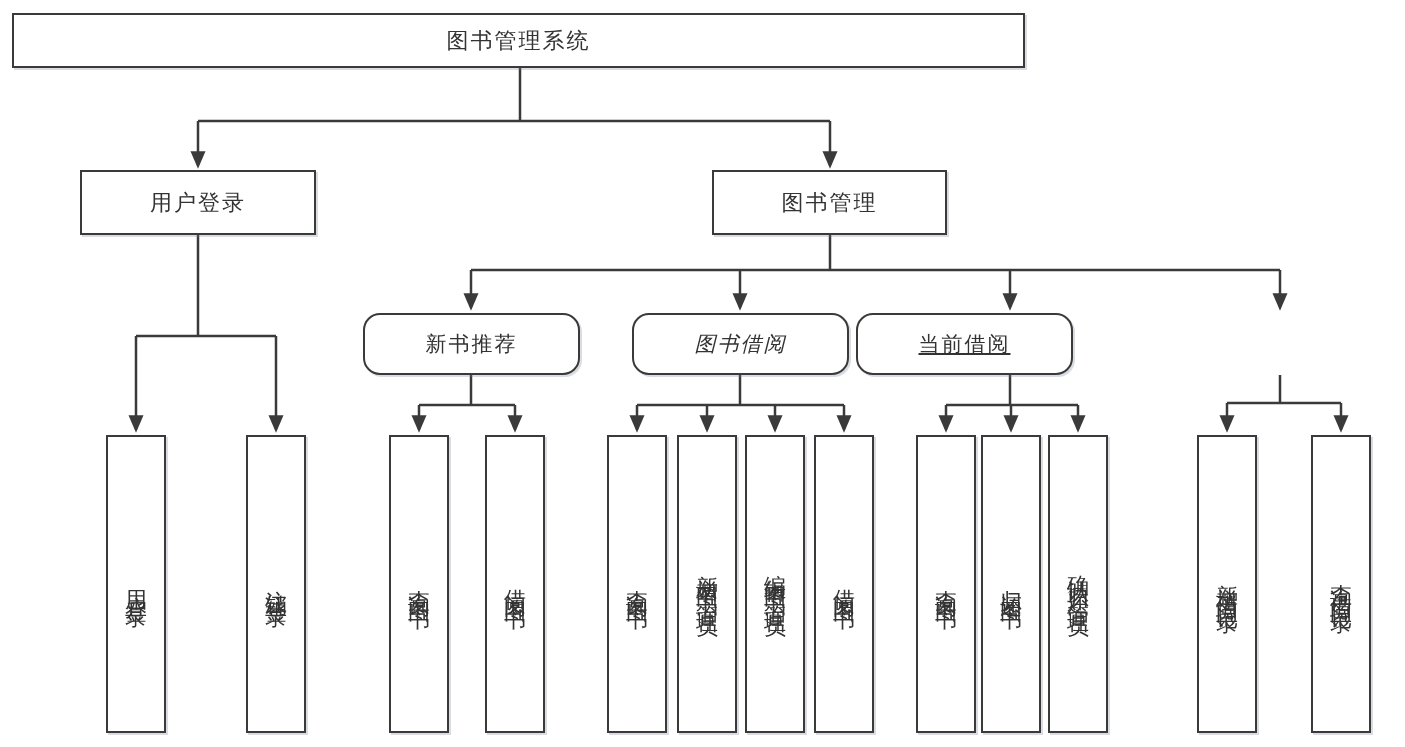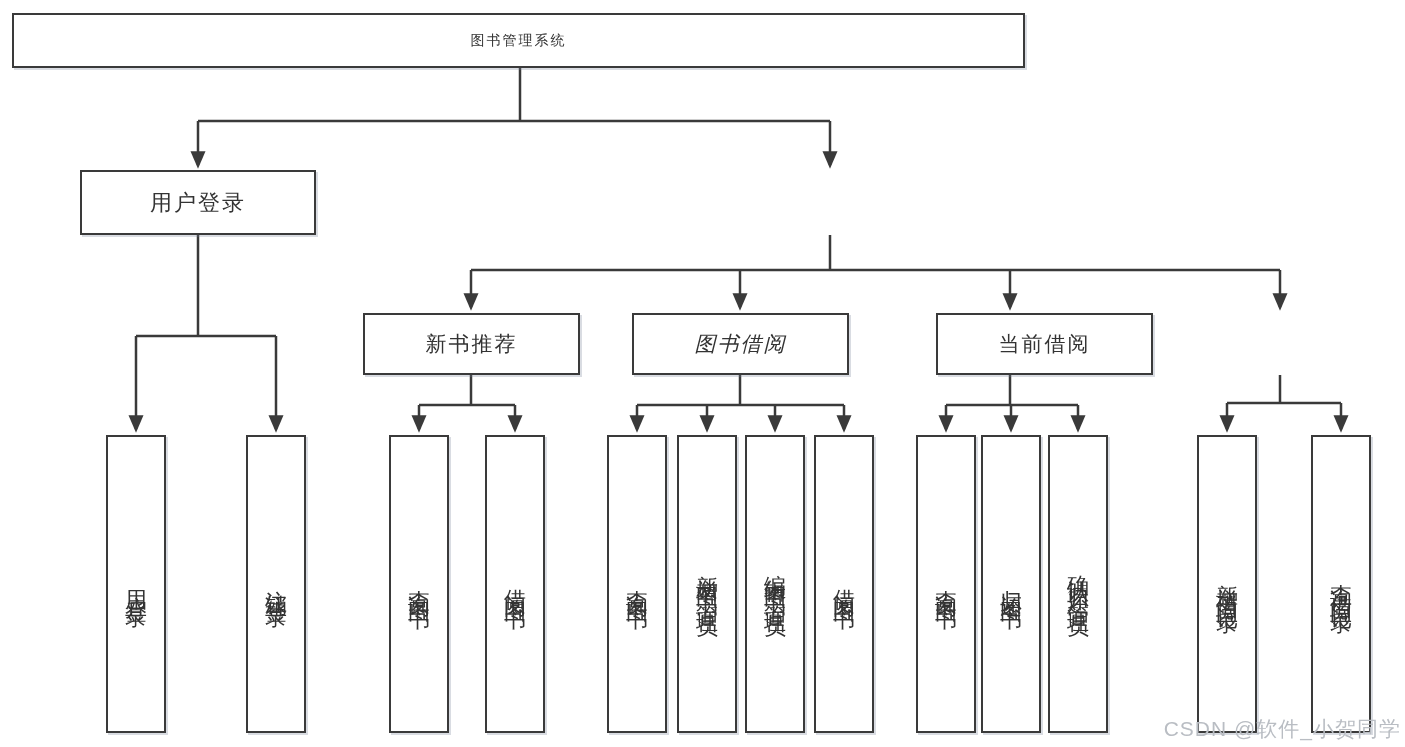--- a/index.html
+++ b/index.html
@@ -20,24 +20,24 @@
   .conn{stroke:var(--line);stroke-width:2.5;fill:none;}
   .arrowhead{fill:var(--line);}
   .node{
     position:absolute;
     background:#ffffff;
     border:2.5px solid var(--line);
     display:flex;align-items:center;justify-content:center;
     color:var(--text);
     box-shadow:2px 2px 0 rgba(120,130,150,0.28);
   }
-  .hbox{font-size:14px;letter-spacing:2px;}
+  .hbox{font-size:22px;letter-spacing:2px;}
   .root{left:12px;top:13px;width:1013px;height:55px;}
   .bbox{top:170px;height:65px;font-size:22px;letter-spacing:2px;}
-  .gbox{top:313px;width:217px;height:62px;font-size:21px;letter-spacing:2px;}
+  .gbox{top:313px;width:217px;height:62px;font-size:21px;letter-spacing:2px;border-radius:17px;}
   .vbox{
     top:435px;width:60px;height:298px;
     writing-mode:vertical-rl;
     text-orientation:mixed;
     font-size:22px;letter-spacing:6px;
     line-height:1;
   }
   .watermark{
     position:absolute;
     right:4px;top:715px;
@@ -86,38 +86,38 @@
     <line class="conn" x1="946" y1="405" x2="946" y2="429" marker-end="url(#arrow)"></line>
     <line class="conn" x1="1011" y1="405" x2="1011" y2="429" marker-end="url(#arrow)"></line>
     <line class="conn" x1="1078" y1="405" x2="1078" y2="429" marker-end="url(#arrow)"></line>
     <line class="conn" x1="1227" y1="403" x2="1227" y2="429" marker-end="url(#arrow)"></line>
     <line class="conn" x1="1341" y1="403" x2="1341" y2="429" marker-end="url(#arrow)"></line>
   </svg>
 
   <div class="node hbox root">图书管理系统</div>
 
   <div class="node bbox" style="left:80px;width:236px;">用户登录</div>
+  <div class="node bbox" style="left:712px;width:235px;">图书管理</div>
 
   <div class="node gbox" style="left:363px;">新书推荐</div>
   <div class="node gbox" style="left:632px;font-style:italic;">图书借阅</div>
-  <div class="node gbox" style="left:936px;">当前借阅</div>
+  <div class="node gbox" style="left:856px;text-decoration:underline;">当前借阅</div>
 
   <div class="node vbox" style="left:106px;">用户登录</div>
   <div class="node vbox" style="left:246px;">注销登录</div>
 
   <div class="node vbox" style="left:389px;">查询图书</div>
   <div class="node vbox" style="left:485px;">借阅图书</div>
 
   <div class="node vbox" style="left:607px;">查询图书</div>
   <div class="node vbox" style="left:677px;">新增图书（管理员）</div>
   <div class="node vbox" style="left:745px;">编辑图书（管理员）</div>
   <div class="node vbox" style="left:814px;">借阅图书</div>
 
   <div class="node vbox" style="left:916px;">查询图书</div>
   <div class="node vbox" style="left:981px;">归还图书</div>
   <div class="node vbox" style="left:1048px;">确认归还（管理员）</div>
 
   <div class="node vbox" style="left:1197px;">新增借阅记录</div>
   <div class="node vbox" style="left:1311px;">查询借阅记录</div>
 
-  <div class="watermark">CSDN @软件_小贺同学</div>
 
 </div>
 
 </body></html>

